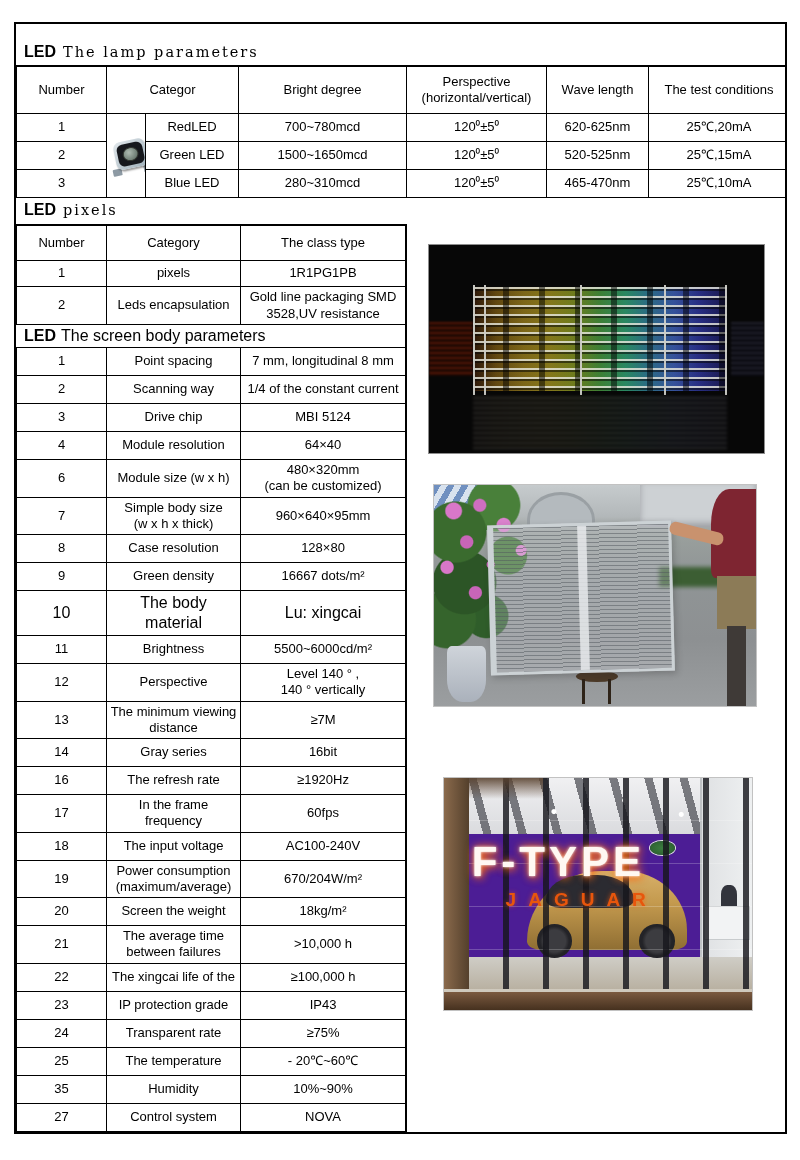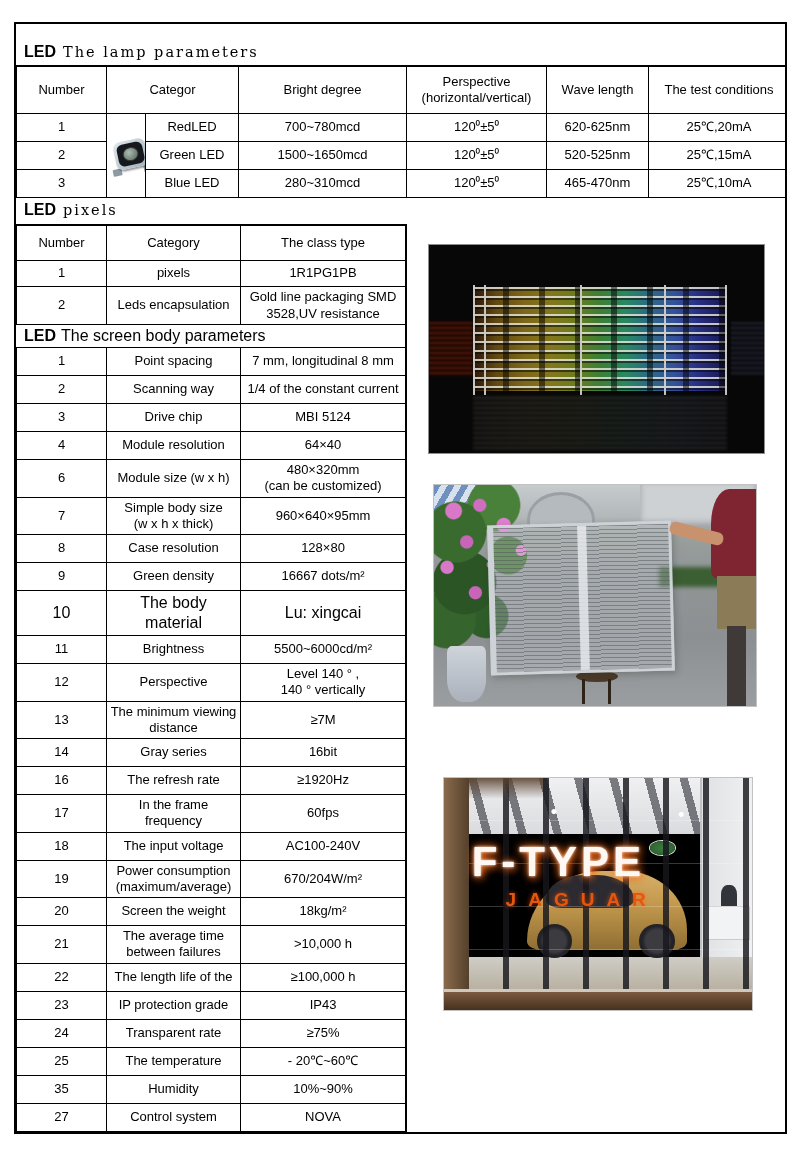--- a/index.html
+++ b/index.html
@@ -97,21 +97,21 @@
     background:linear-gradient(#cfd4da,#aab1bb); border-radius:12% 12% 40% 40%; }
   .p2-stool-top { position:absolute; left:44%; top:84%; width:13%; height:5%; background:#4c3a28; border-radius:50%; }
   .p2-stool-leg { position:absolute; top:88%; width:3px; height:11%; background:#2e2318; }
   .p2-shirt { position:absolute; right:0; top:2%; width:14%; height:40%; background:#7e2531; border-radius:40% 0 0 10%; }
   .p2-arm { position:absolute; right:10%; top:19%; width:17%; height:6%; background:#c9926e; transform:rotate(14deg); border-radius:6px; }
   .p2-shorts { position:absolute; right:0; top:41%; width:12%; height:24%; background:#8c7b57; }
   .p2-leg { position:absolute; right:3%; top:64%; width:6%; height:36%; background:#3f3a37; }
 
   
   .photo3 { position:relative; margin:70px 0 0 36px; width:310px; height:234px; overflow:hidden;
-            border:1px solid #c2c2c2; box-sizing:border-box; background:#000000; }
+            border:1px solid #c2c2c2; box-sizing:border-box; background:#4c1d95; }
   .p3-ceiling { position:absolute; left:8%; right:0; top:0; height:24%; background:linear-gradient(#f0f0f2,#dadbde); overflow:hidden; }
   .p3-ceiling::before { content:""; position:absolute; inset:-10px;
     background:repeating-linear-gradient(75deg, transparent 0 26px, #46474e 26px 34px); opacity:.7; }
   .p3-ceiling::after { content:""; position:absolute; inset:0;
     background-image:radial-gradient(circle at 30% 60%, #fff 0 2px, transparent 3px),
                      radial-gradient(circle at 55% 40%, #fff 0 2px, transparent 3px),
                      radial-gradient(circle at 75% 65%, #fff 0 2px, transparent 3px); }
   .p3-right { position:absolute; right:0; top:0; width:17%; height:91%;
     background:linear-gradient(90deg,#dfe1e3,#eef0f1); border-left:2px solid #bfc2c5; box-sizing:border-box; }
   .p3-person { position:absolute; right:5%; top:46%; width:5%; height:10%; background:#32343c; border-radius:40% 40% 0 0; }
@@ -371,21 +371,21 @@
 
               <tr>
                 <td>21</td>
                 <td>The average time
 between failures</td>
                 <td>&gt;10,000 h</td>
               </tr>
 
               <tr>
                 <td>22</td>
-                <td>The length life of the</td>
+                <td>The xingcai life of the</td>
                 <td>≥100,000 h</td>
               </tr>
 
               <tr>
                 <td>23</td>
                 <td>IP protection grade</td>
                 <td>IP43</td>
               </tr>
 
               <tr>

